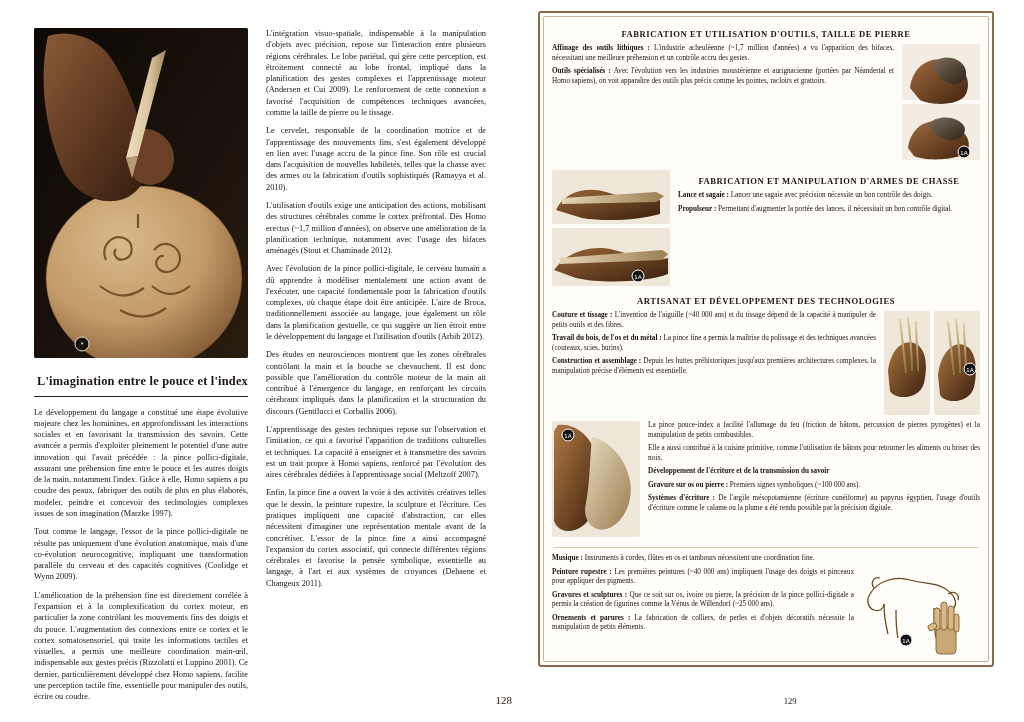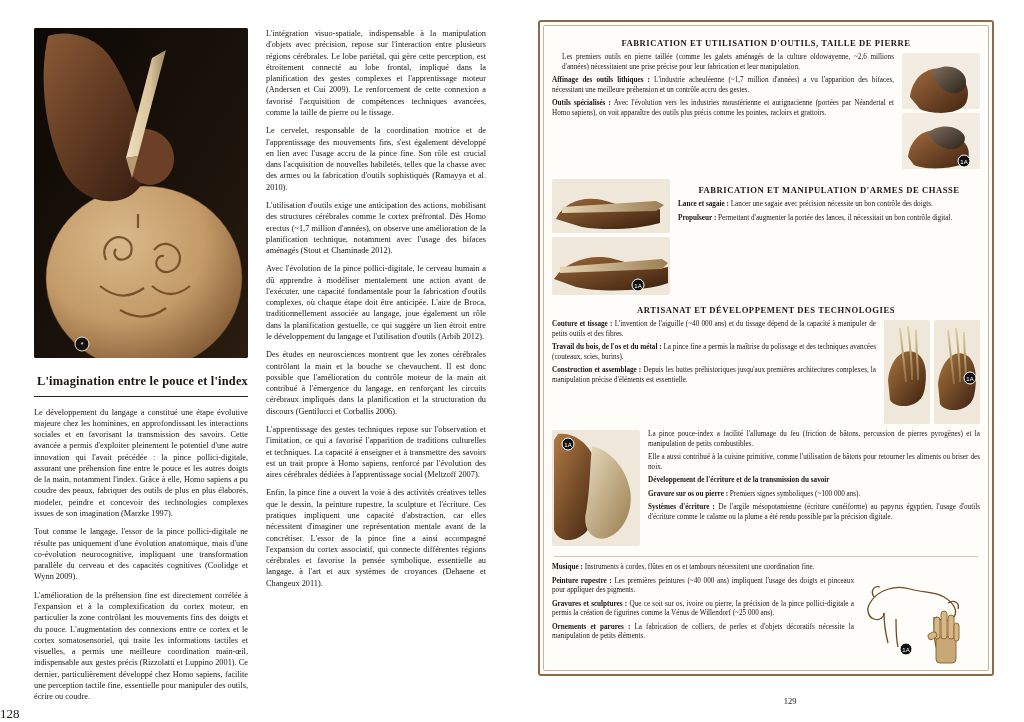--- a/index.html
+++ b/index.html
@@ -6,21 +6,21 @@
   body{
     width:1024px;height:722px;
     background:#ffffff;
     font-family:"Liberation Serif", serif;
     color:#1a1410;
     overflow:hidden;
   }
   .spread{position:relative;width:1024px;height:722px;display:flex;}
   .page{position:relative;box-sizing:border-box;}
   .page-left{width:512px;height:722px;padding:28px 26px 0 34px;}
-  .page-right{width:512px;height:722px;padding:12px 26px 0 22px;}
+  .page-right{width:512px;height:722px;padding:3px 26px 0 22px;}
 
   
   .left-cols{display:flex;gap:18px;height:640px;}
   .col{width:214px;}
   .col-left{width:214px;}
   .col-right{width:222px;}
 
   .figure{
     width:214px;height:330px;border-radius:2px;overflow:hidden;position:relative;
     background:#3a2a1c;
@@ -33,22 +33,22 @@
   }
   .rule{height:1px;background:#2a2118;margin:2px 0 10px 0;width:100%;}
 
   p.body{
     font-size:8.3px;line-height:1.36;text-align:justify;
     margin:0 0 7px 0;hyphens:auto;
   }
   p.body.first{margin-top:0;}
 
   .folio{
-    position:absolute;bottom:0;left:0;right:0;text-align:left;
-    font-size:13px;color:#2a2118;font-family:"Liberation Serif",serif;
+    position:absolute;bottom:16px;left:0;right:0;text-align:right;
+    font-size:11px;color:#2a2118;font-family:"Liberation Serif",serif;
   }
   .page-left .folio{left:0;width:512px;}
 
   
   .framebox{
     position:relative;
     width:456px;height:656px;
     margin:8px auto 0 auto;
     border:2px solid #8a6a4a;
     border-radius:3px;
@@ -154,21 +154,20 @@
     </div>
     <div class="folio">128</div>
   </div>
 
   <div class="page page-right">
     <div class="framebox">
 
       <div class="rsec-title">Fabrication et utilisation d'outils, taille de pierre</div>
       <div class="band">
         <div class="band-text">
-          <p class="entry center-ind">Les premiers outils en pierre taillée (comme les galets aménagés de la culture oldowayenne, ~2,6 millions d'années) nécessitaient une prise précise pour leur fabrication et leur manipulation.</p>
           <p class="entry"><span class="lead">Affinage des outils lithiques :</span> <span>L'industrie acheuléenne (~1,7 million d'années) a vu l'apparition des bifaces, nécessitant une meilleure préhension et un contrôle accru des gestes.</span></p>
           <p class="entry"><span class="lead">Outils spécialisés :</span> <span>Avec l'évolution vers les industries moustérienne et aurignacienne (portées par Néandertal et Homo sapiens), on voit apparaître des outils plus précis comme les pointes, racloirs et grattoirs.</span></p>
         </div>
         <div class="band-img">
           <svg width="78" height="120" viewBox="0 0 78 120">
             <defs>
               <linearGradient id="sk1" x1="0" y1="0" x2="1" y2="1">
                 <stop offset="0%" stop-color="#a06b3f"></stop>
                   <stop offset="100%" stop-color="#42240f"></stop>
               </linearGradient>

